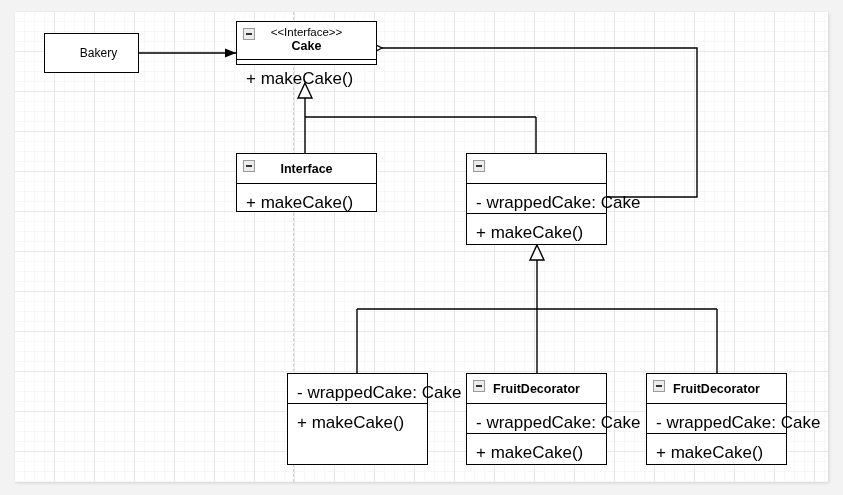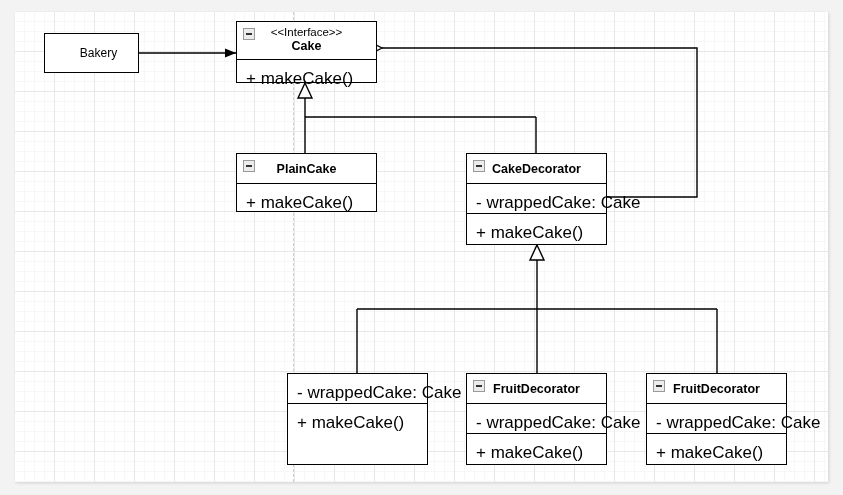--- a/index.html
+++ b/index.html
@@ -126,21 +126,21 @@
     background: #ffffff;
     display: flex;
     align-items: center;
     justify-content: center;
     font-size: 12px;
   }
 
   
   #box-bakery      { left: 44px;  top: 33px;  width: 95px;  height: 40px; padding-left: 14px; }
 
-  #box-cake        { left: 236px; top: 21px;  width: 141px; height: 62px; }
+  #box-cake        { left: 236px; top: 21px;  width: 141px; height: 44px; }
   #box-cake .head  { height: 37px; padding-top: 3px; }
 
   #box-plaincake   { left: 236px; top: 153px; width: 141px; height: 59px; }
   #box-plaincake .head { height: 29px; padding-top: 8px; }
 
   #box-cakedec     { left: 466px; top: 153px; width: 141px; height: 92px; }
   #box-cakedec .head { height: 29px; padding-top: 8px; }
 
   #box-choc        { left: 287px; top: 373px; width: 141px; height: 92px; }
   #box-choc .head  { height: 29px; padding-top: 8px; }
@@ -217,31 +217,30 @@
       <span class="cname">Cake</span>
     </div>
     <div class="sect">
       <div class="member">+ makeCake()</div>
     </div>
   </div>
 
   <div class="uml" id="box-plaincake">
     <div class="sect head">
       <span class="minus-icon"></span>
-      <span class="cname">PlainCake</span>
+      <span class="cname">Interface</span>
     </div>
     <div class="sect">
       <div class="member">+ makeCake()</div>
     </div>
   </div>
 
   <div class="uml" id="box-cakedec">
     <div class="sect head">
       <span class="minus-icon"></span>
-      <span class="cname">CakeDecorator</span>
     </div>
     <div class="sect">
       <div class="member">- wrappedCake: Cake</div>
     </div>
     <div class="sect">
       <div class="member">+ makeCake()</div>
     </div>
   </div>
 
   <div class="uml" id="box-choc">

